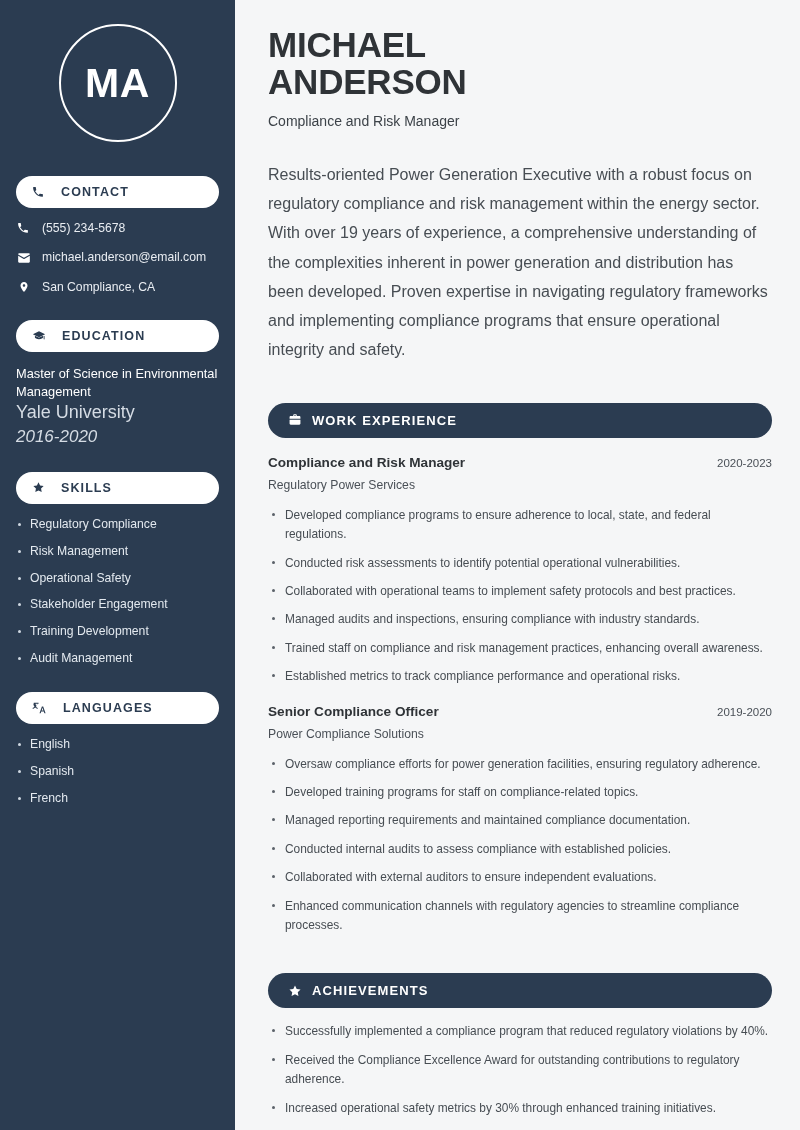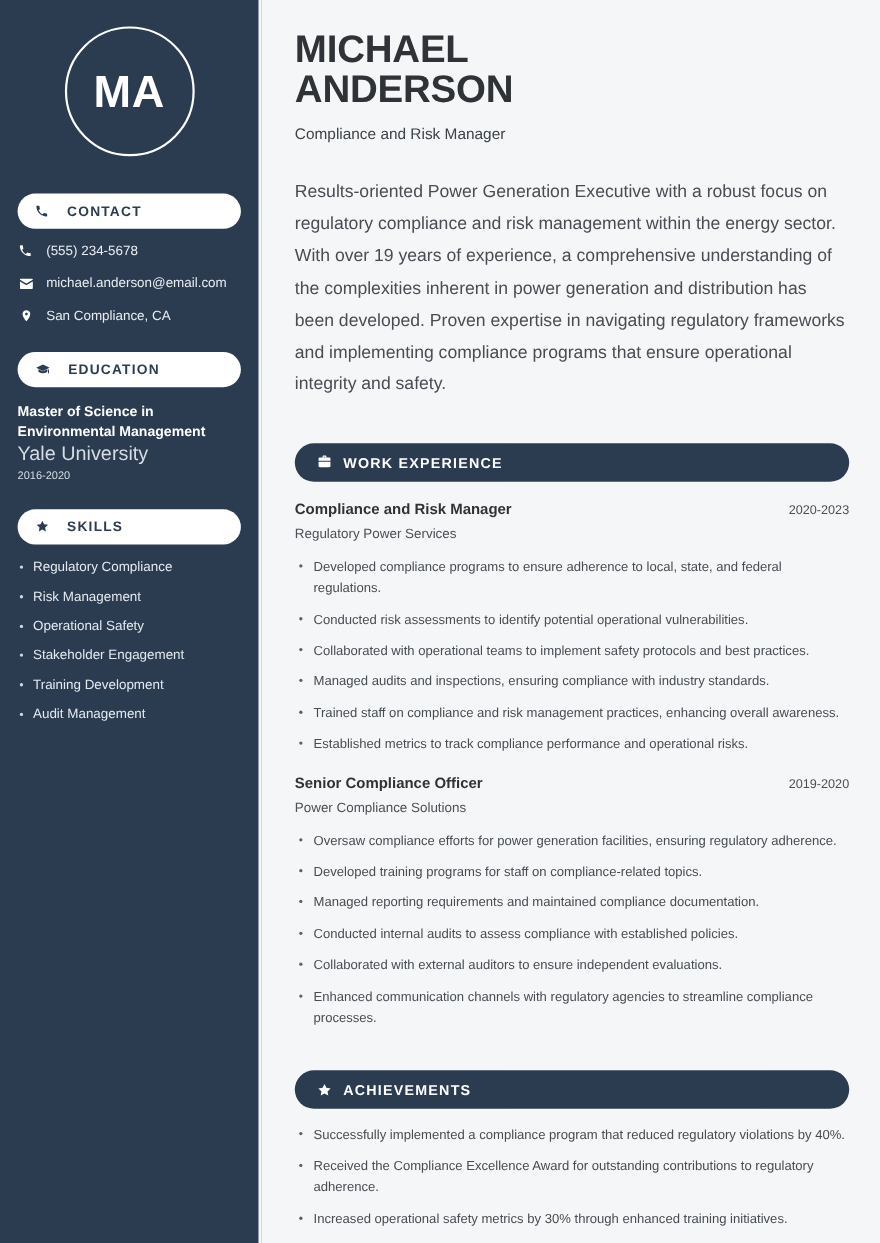--- a/index.html
+++ b/index.html
@@ -69,33 +69,34 @@
     font-size:12.2px;
   }
   .contact-row .cico {
     width:15px; flex:0 0 15px;
     display:flex; align-items:center; justify-content:center;
   }
   .contact-row span.ctext { line-height:1.25; }
 
   .edu-block { margin-top:13px; color:#ffffff; }
   .edu-degree {
-    font-size:12.8px; font-weight:bold;
+    font-size:12.8px; font-weight:normal;
     line-height:1.45;
     color:#ffffff;
   }
   .edu-school {
     font-size:18px;
     color:#d5dce4;
     margin-top:0;
   }
   .edu-dates {
-    font-size:10px;
+    font-size:17px;
     color:#d5dce4;
     margin-top:4px;
+    font-style:italic;
   }
 
   ul.side-ul { list-style:none; margin-top:13px; }
   ul.side-ul li {
     position:relative;
     padding-left:14px;
     margin-bottom:11px;
     font-size:12.2px;
     color:#e3e9ef;
     line-height:1.3;
@@ -277,20 +278,36 @@
       <ul class="side-ul">
         <li>Regulatory Compliance</li>
         <li>Risk Management</li>
         <li>Operational Safety</li>
         <li>Stakeholder Engagement</li>
         <li>Training Development</li>
         <li>Audit Management</li>
       </ul>
     </section>
 
+    <section class="side-sec">
+      <div class="pill">
+        <span class="pico">
+          <svg width="15" height="14" viewBox="0 0 24 24" fill="#2b3c51">
+            <path d="M2.2 3.2h8.2v1.7H7.9c-.3 2.1-1 3.8-2.1 5.1 1 .9 2.1 1.6 3.3 2.1l-.7 1.6c-1.4-.6-2.6-1.4-3.7-2.4-1.1 1-2.4 1.8-3.9 2.4L0 12.1c1.3-.5 2.4-1.2 3.4-2.1C2.4 8.7 1.7 7 1.4 4.9H2.2V3.2zm3 1.7c.2 1.6.8 2.9 1.6 3.9.8-1 1.3-2.3 1.5-3.9H5.2z"></path>
+            <path d="M16.1 9.3h2.2l4.1 11.5h-2l-1-3h-4.4l-1 3h-2l4.1-11.5zm1.1 2.4-1.5 4.4h3l-1.5-4.4z"></path>
+          </svg>
+        </span>
+        <span>LANGUAGES</span>
+      </div>
+      <ul class="side-ul">
+        <li>English</li>
+        <li>Spanish</li>
+        <li>French</li>
+      </ul>
+    </section>
 
   </aside>
 
   <main class="main">
 
     <h1 class="name">
       <span>MICHAEL</span><br>
       <span>ANDERSON</span>
     </h1>
     <div class="jobtitle">Compliance and Risk Manager</div>

